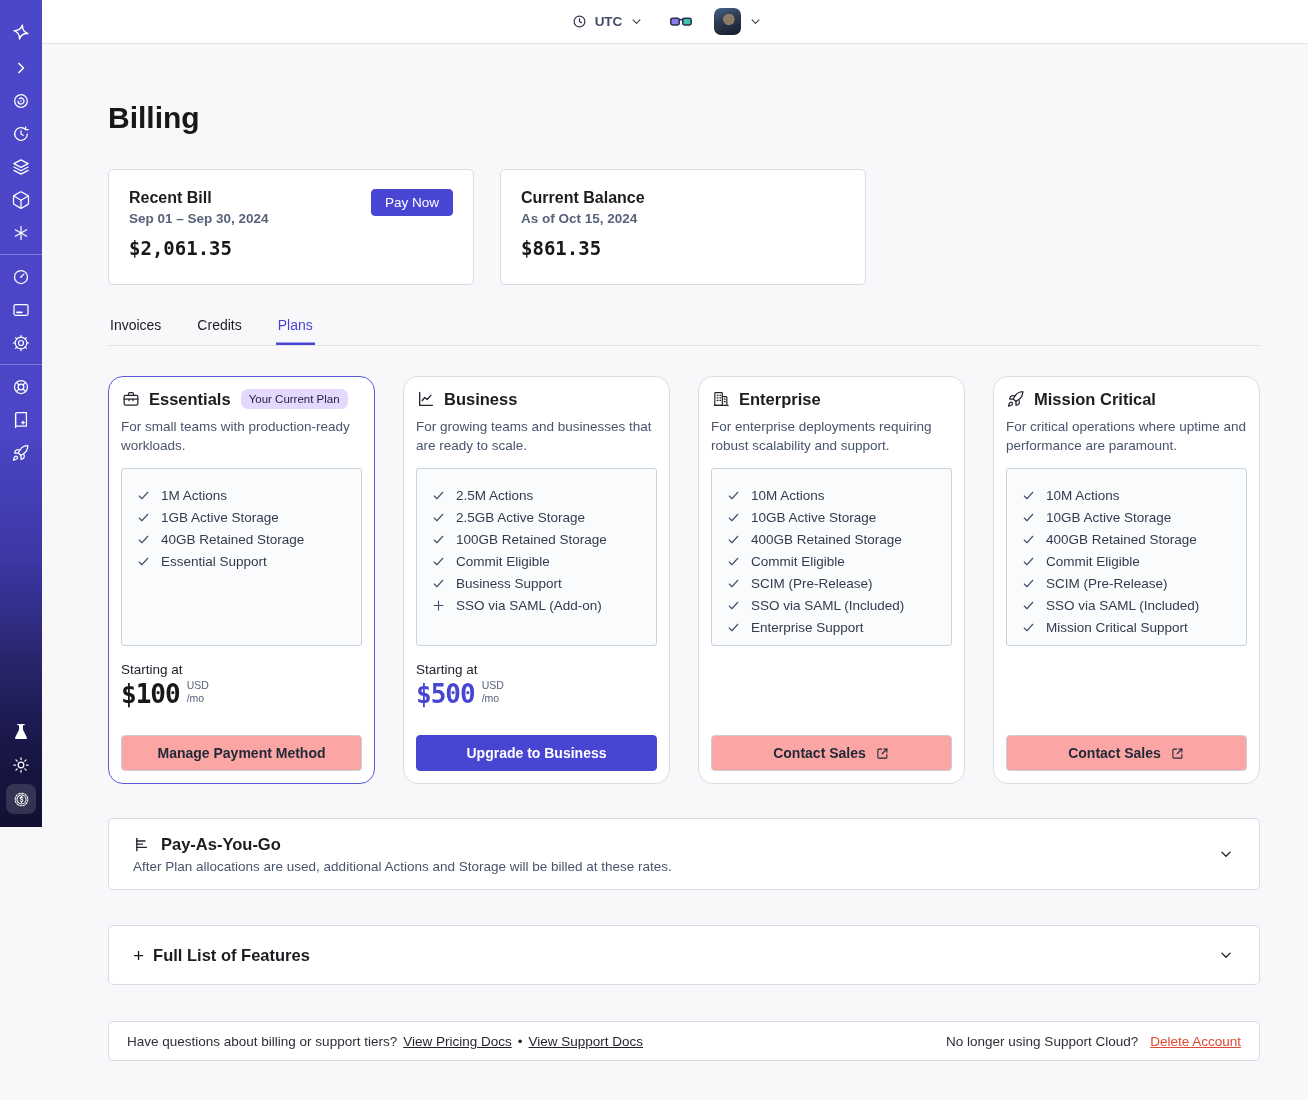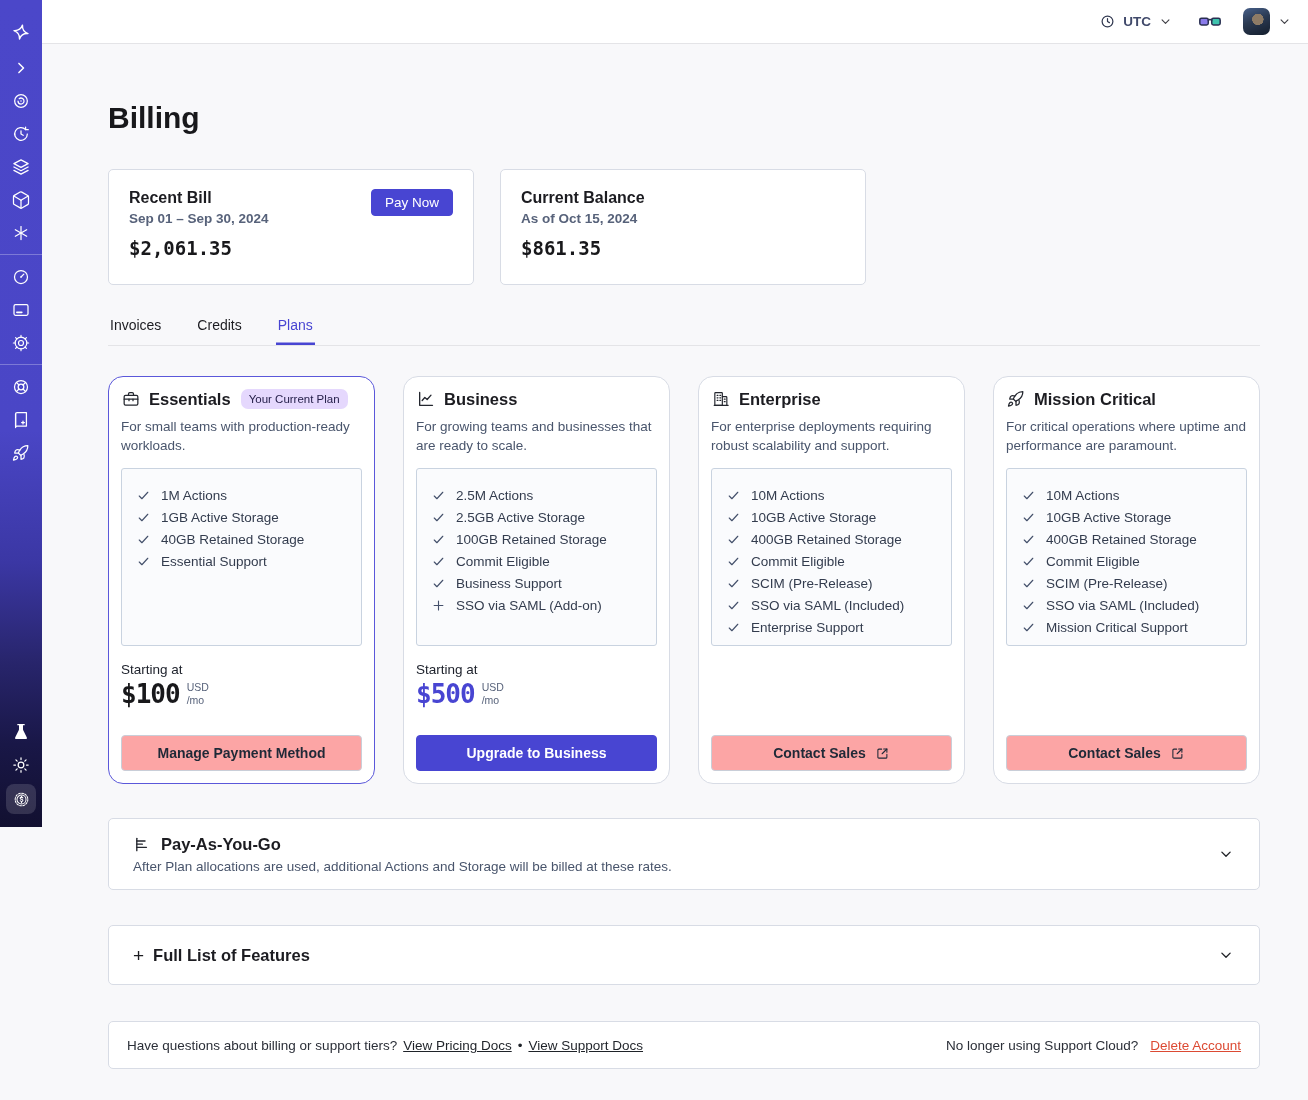--- a/index.html
+++ b/index.html
@@ -33,21 +33,21 @@
   .sb-item.logo .icon{width:22px;height:22px;}
   .sb-divider{width:42px;height:1px;background:rgba(255,255,255,0.28);margin:5px 0;}
   .sb-bottom{margin-top:auto;padding-bottom:10px;display:flex;flex-direction:column;align-items:center;}
   .sb-item.active{height:36px;}
   .sb-item.active .wrap{width:30px;height:30px;border-radius:8px;background:rgba(255,255,255,0.14);
     display:flex;align-items:center;justify-content:center;}
   .sb-item .wrap .icon{width:19px;height:19px;}
 
   
   .main{margin-left:42px;}
-  .topbar{height:44px;background:#fff;border-bottom:1px solid #E4E4E7;display:flex;align-items:center;justify-content:flex-end;padding-right:16px;}
+  .topbar{height:44px;background:#fff;border-bottom:1px solid #E4E4E7;display:flex;align-items:center;justify-content:center;padding-right:16px;}
   .topbar-right{display:flex;align-items:center;}
   .tz{display:flex;align-items:center;gap:7px;background:none;border:none;cursor:pointer;
     font-family:inherit;font-size:13.5px;font-weight:700;color:#414A6B;}
   .tz .icon{width:17px;height:17px;color:#30374f;}
   .tz .chev{width:15px;height:15px;color:#3F3F46;}
   .glasses{background:none;border:none;cursor:pointer;margin-left:24px;width:26px;height:26px;}
   .glasses .icon{width:26px;height:26px;}
   .account{background:none;border:none;cursor:pointer;margin-left:20px;display:flex;align-items:center;gap:7px;}
   .avatar{width:27px;height:27px;border-radius:7px;display:inline-block;
     background:
@@ -87,21 +87,21 @@
   .badge{background:var(--badge-bg);color:var(--badge-text);font-size:11.5px;font-weight:400;
     padding:4px 8px;border-radius:7px;white-space:nowrap;margin-left:2px;}
   .plan-desc{margin-top:8px;font-size:13.5px;line-height:1.42;color:var(--desc);}
   .feature-box{margin-top:13px;height:178px;background:var(--box-bg);border:1px solid var(--box-border);
     border-radius:3px;padding:15px 14px;}
   .features{list-style:none;}
   .features li{display:flex;align-items:center;gap:10px;height:22px;font-size:13.5px;color:var(--feat);}
   .f-icon{width:15px;height:15px;color:#44506B;flex:none;}
   .price-block{margin-top:16px;}
   .starting{font-size:13.5px;color:#20242e;}
-  .price-row{display:flex;align-items:center;margin-top:2px;}
+  .price-row{display:flex;align-items:flex-start;margin-top:2px;}
   .price{font-family:"DejaVu Sans Mono",monospace;font-size:26px;font-weight:700;color:#18181B;letter-spacing:-1px;}
   .price.highlight{color:var(--accent);}
   .price-meta{display:flex;flex-direction:column;font-size:10.5px;line-height:1.25;color:var(--muted);margin-left:7px;}
   .plan-btn{margin-top:auto;height:36px;width:100%;display:flex;align-items:center;justify-content:center;gap:9px;
     font-size:14px;font-weight:700;}
   .btn.secondary{background:#fca5a5;border:1px solid #C9CED8;color:#1F2937;}
   .plan-btn.primary{font-weight:700;}
   .ext-icon{width:15px;height:15px;color:#1F2937;}
 
   
@@ -109,21 +109,21 @@
     justify-content:space-between;cursor:pointer;}
   .panel.payg{margin-top:34px;padding:17px 24px;height:72px;}
   .panel-title{display:flex;align-items:center;gap:9px;font-size:16.5px;font-weight:700;color:#1C1C21;}
   .panel-title .icon{width:19px;height:19px;color:#23262e;}
   .panel-sub{margin-top:5px;font-size:13.5px;color:var(--desc);}
   .chev-lg{width:18px;height:18px;color:#212328;flex:none;}
   .panel.slim{margin-top:35px;padding:16px 24px;height:60px;}
   .plus-glyph{font-size:19px;font-weight:400;color:#1C1C21;line-height:1;}
 
   
-  .panel.footerbar{margin-top:36px;height:48px;padding:9px 18px;cursor:default;font-size:13.5px;color:#2B2F38;}
+  .panel.footerbar{margin-top:36px;height:40px;padding:9px 18px;cursor:default;font-size:13.5px;color:#2B2F38;}
   .foot-left,.foot-right{display:flex;align-items:center;gap:6px;}
   .foot-left a,.foot-right a{color:#1F2329;text-decoration:underline;cursor:pointer;}
   .foot-right a.danger{color:var(--danger);margin-left:6px;}
   .dot{color:#1F2329;}
 </style>
 </head>
 <body>
 
 <aside class="sidebar" id="sidebar">
   <div id="sidebar-top">

